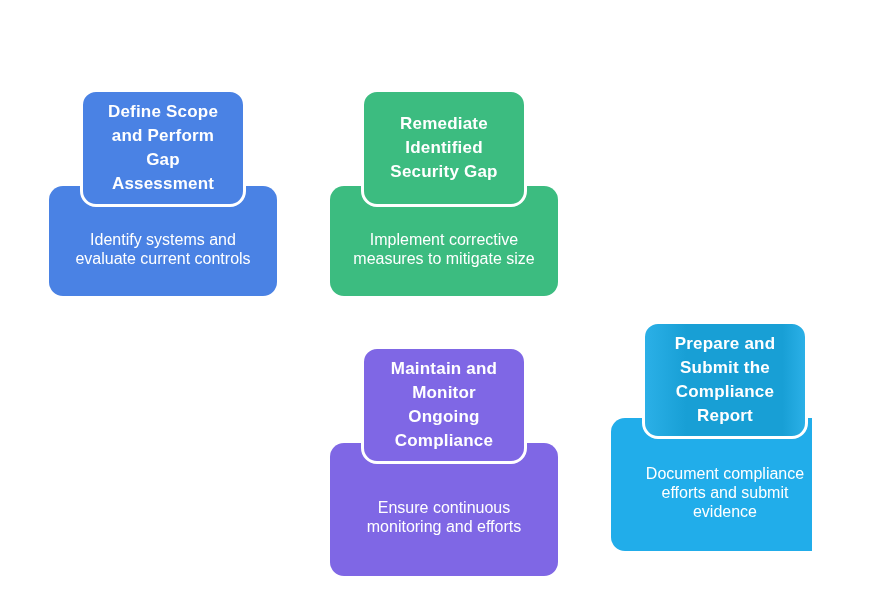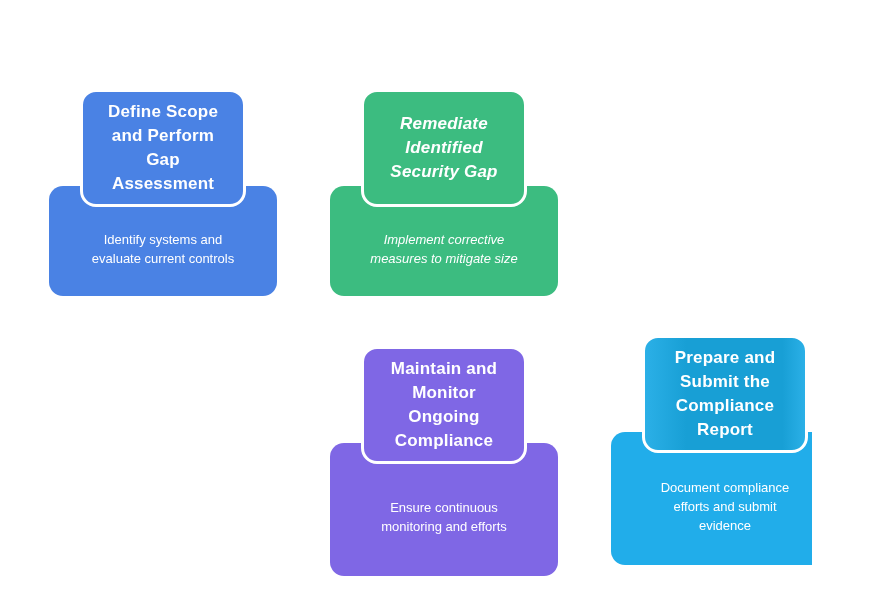--- a/index.html
+++ b/index.html
@@ -52,30 +52,30 @@
     color: #ffffff;
     font-size: 17px;
     line-height: 24px;
     font-weight: bold;
     letter-spacing: 0.2px;
   }
   .step-desc {
     white-space: pre-line;
     text-align: center;
     color: #ffffff;
-    font-size: 13px;
+    font-size: 16px;
     line-height: 19px;
     font-weight: normal;
   }
   
   .pos-r1c1 { left: 49px;  top: 186px; }
-  .pos-r1c2 { left: 330px; top: 186px; font-style: italic; }
+  .pos-r1c2 { left: 330px; top: 186px; }
   .pos-r1c3 { left: 611px; top: 186px; }
   .pos-r2c2 { left: 330px; top: 443px; }
-  .pos-r2c3 { left: 611px; top: 432px; }
+  .pos-r2c3 { left: 611px; top: 418px; }
 </style>
 </head>
 <body>
 
 <div class="canvas">
 
   <div class="step-card row1 pos-r1c1" style="--body: #4A82E4; --head: #4A82E4; --edge: #4A82E4;">
     <div class="step-header">
       <div class="step-title">Define Scope
 and Perform

